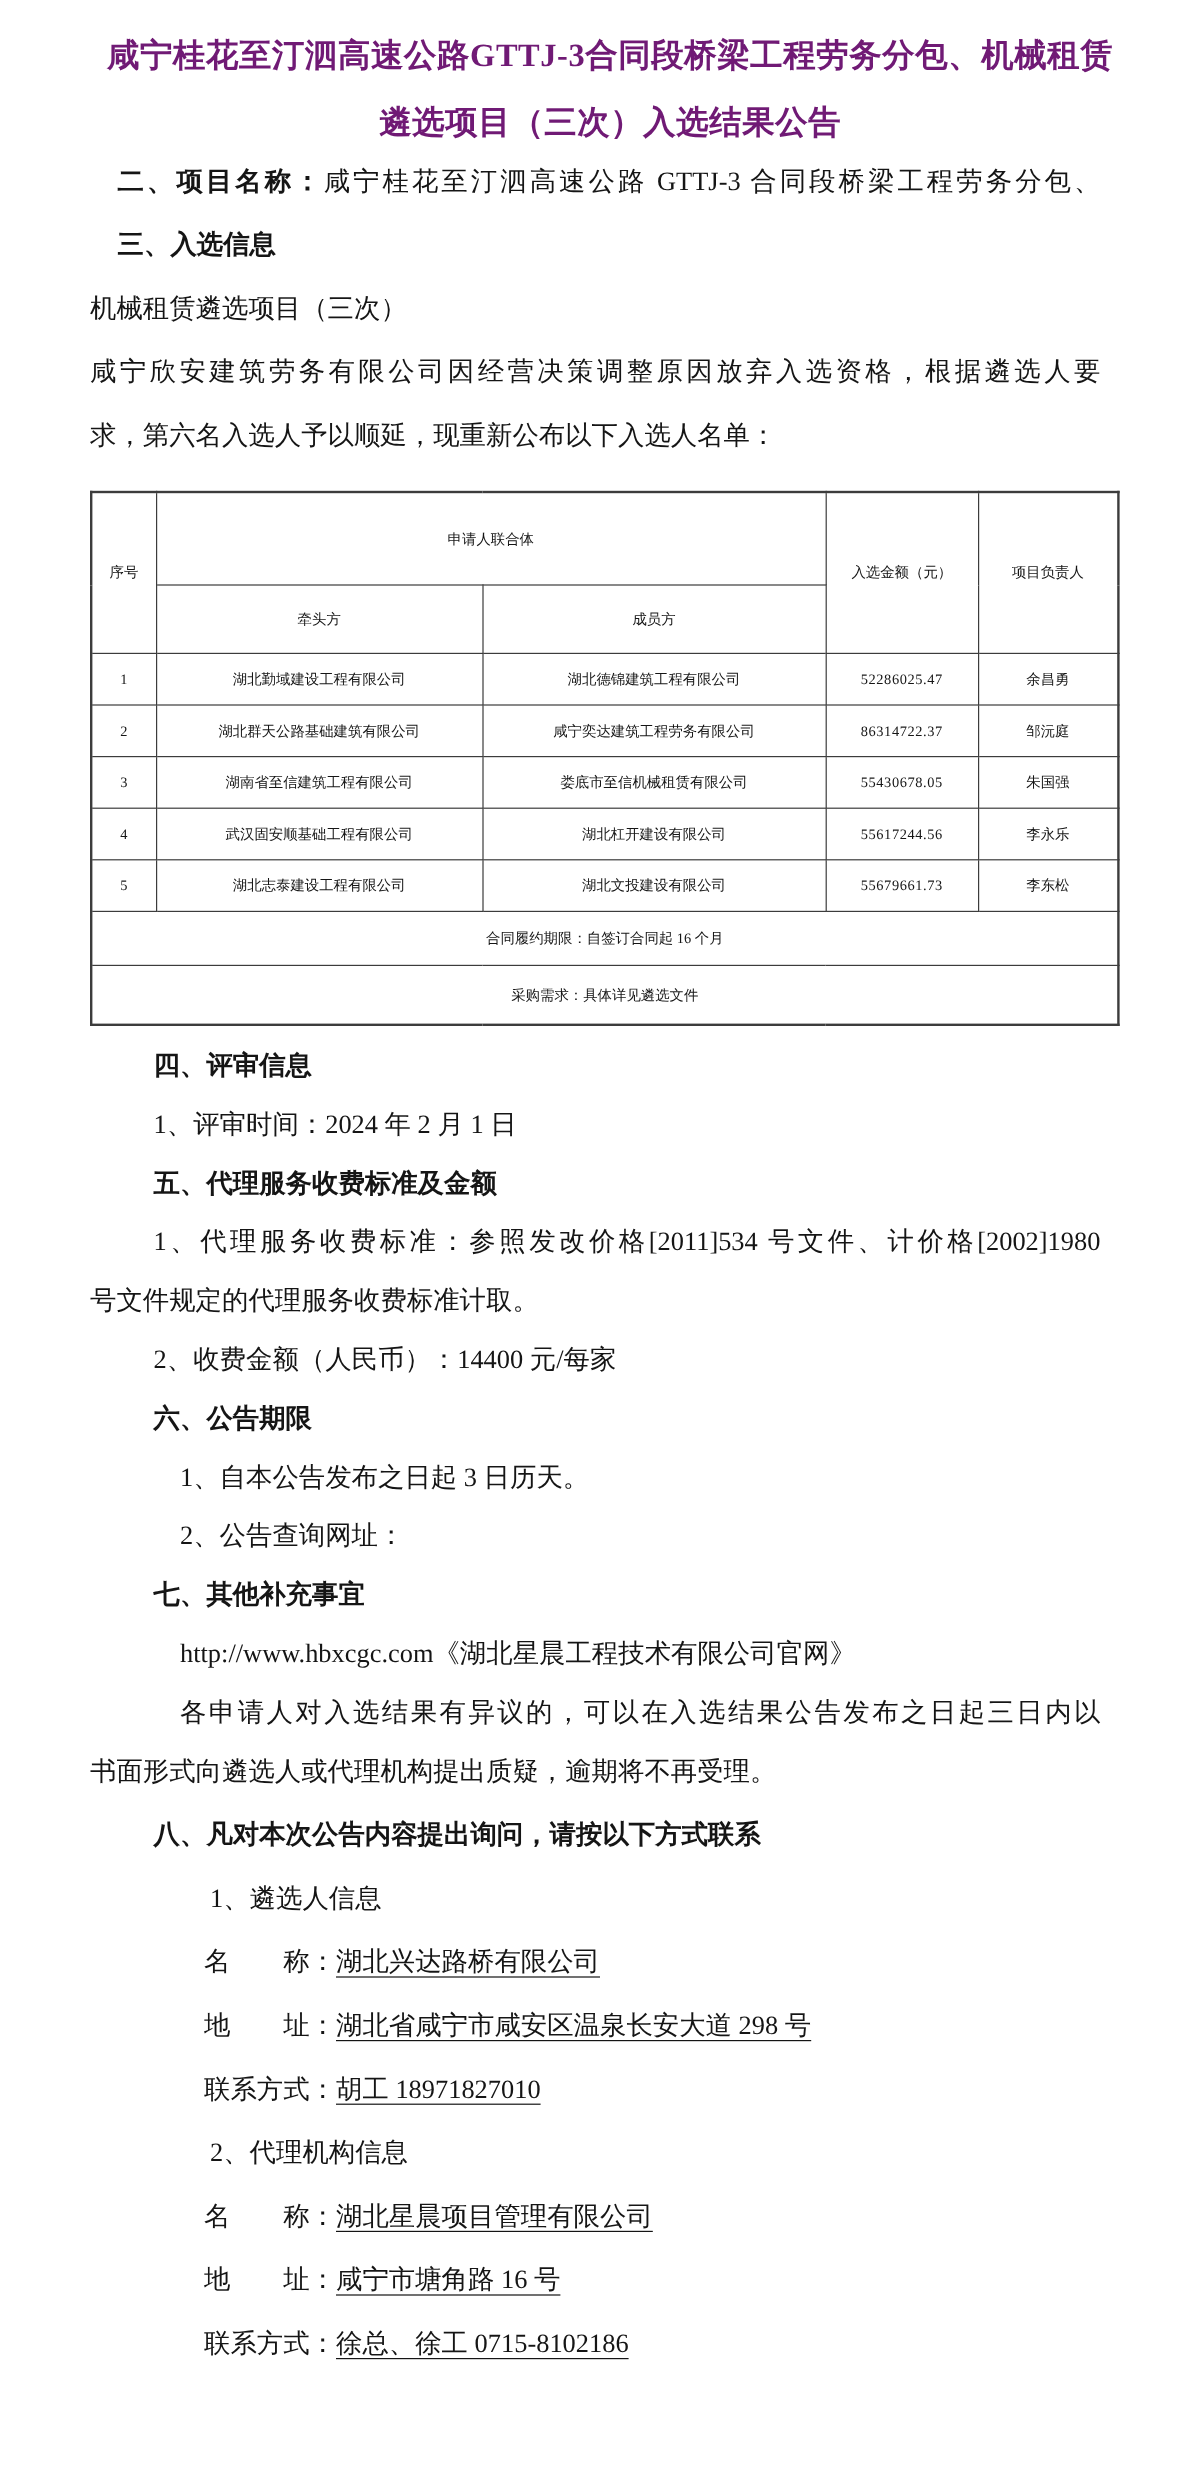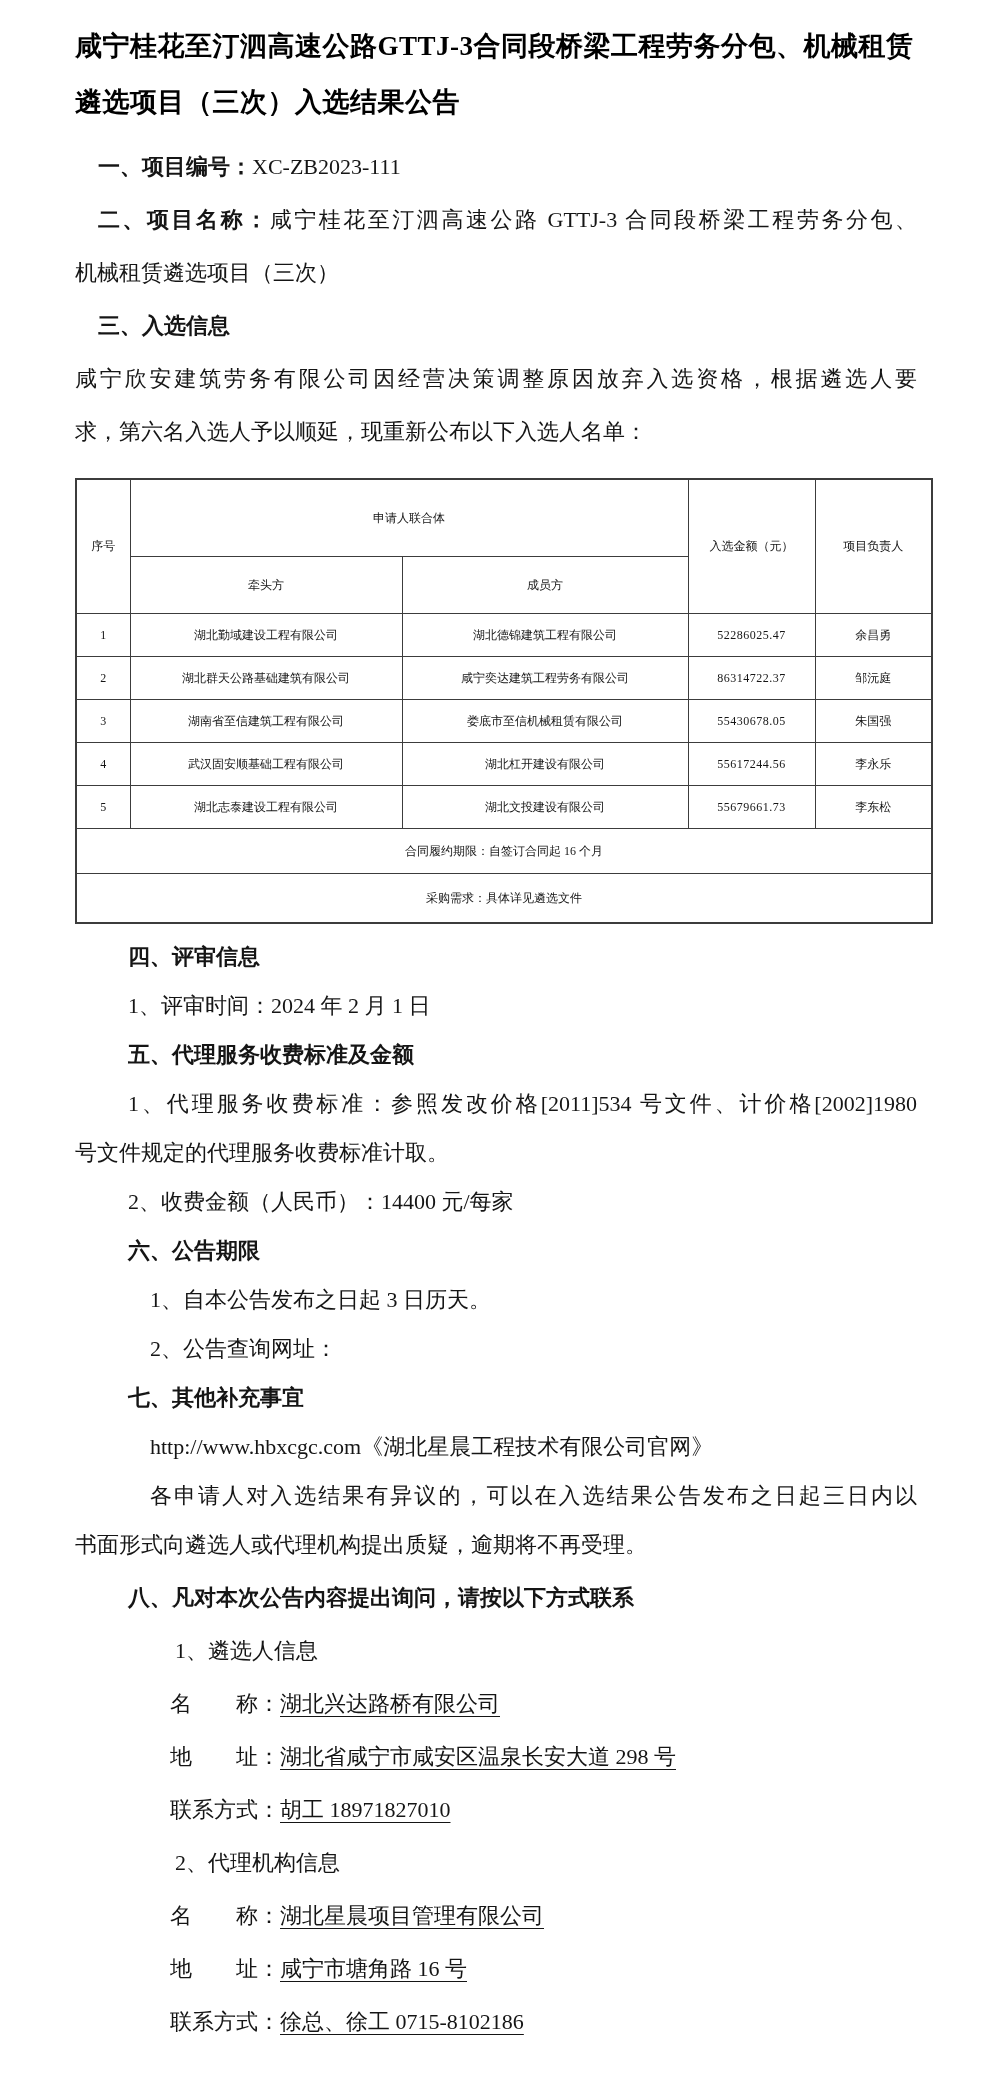--- a/index.html
+++ b/index.html
@@ -6,21 +6,21 @@
   .page {
     position:relative;
     width:1000px; height:2074px;
     box-sizing:border-box;
     padding:24px 58px 0 75px;
     background:#ffffff;
     overflow:hidden;
     font-family:"Liberation Serif","DejaVu Serif",serif;
     color:#151515;
   }
-  .title { font-weight:bold; font-size:27px; line-height:44px; letter-spacing:0.5px; color:#000000; }
+  .title { text-align:center; font-weight:bold; font-size:27px; line-height:44px; letter-spacing:0.5px; color:#701a75; }
   .title-gap { height:12px; }
   .line { font-size:22px; line-height:53px; white-space:nowrap; }
   .sm { line-height:49px; }
   .b { font-weight:bold; }
   .ind1 { padding-left:23px; }
   .ind2 { padding-left:53px; }
   .ind3 { padding-left:75px; }
   .ind4 { padding-left:100px; }
   .ind4b { padding-left:95px; }
   .fill { white-space:normal; text-align:justify; text-align-last:justify; -moz-text-align-last:justify; margin-right:25px; }
@@ -57,33 +57,30 @@
 </style>
 </head>
 <body>
 
 <div class="page">
 
   <div class="title">咸宁桂花至汀泗高速公路GTTJ-3合同段桥梁工程劳务分包、机械租赁</div>
   <div class="title-gap"></div>
   <div class="title">遴选项目（三次）入选结果公告</div>
 
-  <div class="line ind1 mt-s1">
-    <span class="b">一、项目编号：</span><span>XC-ZB2023-111</span>
-  </div>
 
   <div class="line ind1 fill">
     <span class="b">二、项目名称：</span><span>咸宁桂花至汀泗高速公路 GTTJ-3 合同段桥梁工程劳务分包、</span>
   </div>
+  <div class="line ind1">
+    <span class="b">三、入选信息</span>
+  </div>
+
   <div class="line">
     <span>机械租赁遴选项目（三次）</span>
-  </div>
-
-  <div class="line ind1">
-    <span class="b">三、入选信息</span>
   </div>
   <div class="line fill">
     <span>咸宁欣安建筑劳务有限公司因经营决策调整原因放弃入选资格，根据遴选人要</span>
   </div>
   <div class="line">
     <span>求，第六名入选人予以顺延，现重新公布以下入选人名单：</span>
   </div>
 
   <table class="results">
     <colgroup>

